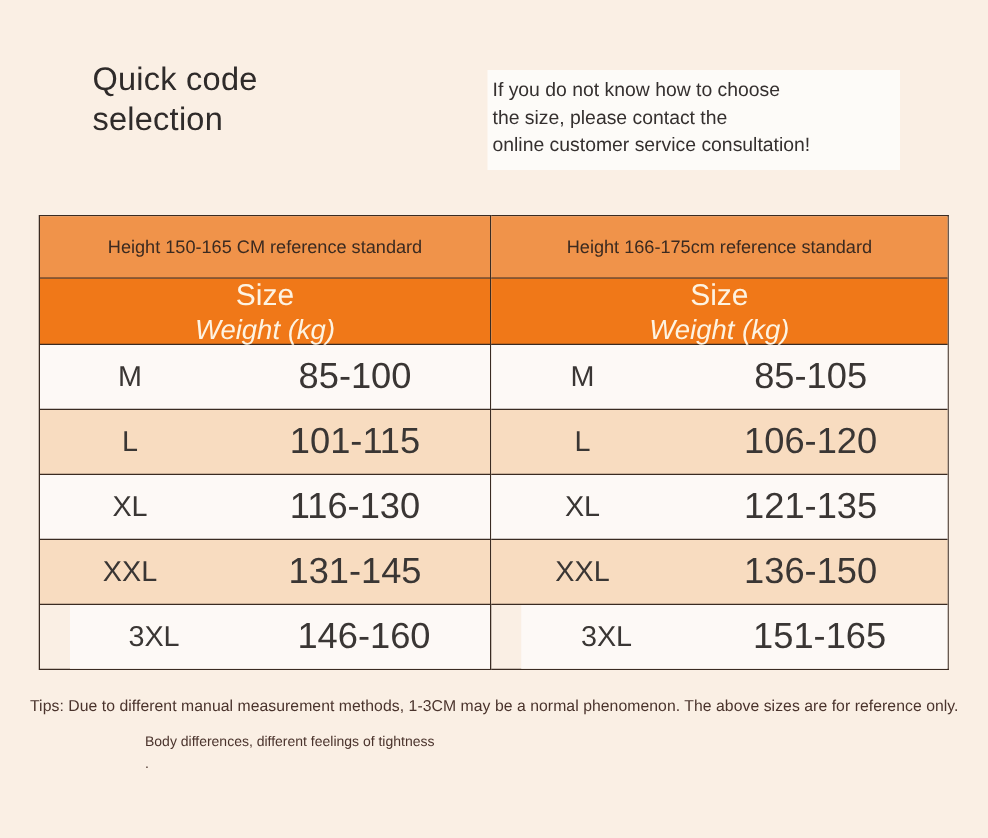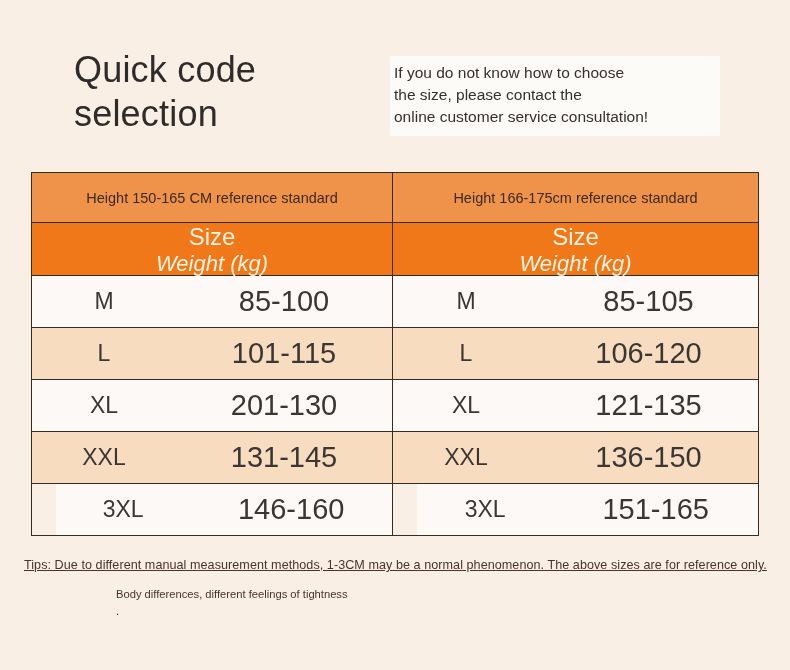--- a/index.html
+++ b/index.html
@@ -14,21 +14,21 @@
     overflow: hidden;
     position: relative;
   }
 
   
   .page-title {
     position: absolute;
     left: 74px;
     top: 48px;
     width: 300px;
-    font-size: 36px;
+    font-size: 26px;
     line-height: 1.22;
     color: #2f2b2a;
     font-weight: 400;
     letter-spacing: 0.2px;
     white-space: pre-line;
   }
 
   .note-box {
     position: absolute;
     left: 390px;
@@ -109,21 +109,20 @@
 
   
   .tips-main {
     position: absolute;
     left: 24px;
     top: 558px;
     width: 750px;
     font-size: 12.6px;
     color: #4a332c;
     letter-spacing: 0.05px;
-    text-decoration: underline;
   }
   .tips-sub {
     position: absolute;
     left: 116px;
     top: 586px;
     width: 560px;
     font-size: 11.2px;
     color: #4a332c;
     line-height: 1.5;
     white-space: pre-line;
@@ -150,21 +149,21 @@
     <div class="trow odd">
       <div class="c-size">M</div>
       <div class="c-weight">85-100</div>
     </div>
     <div class="trow even">
       <div class="c-size">L</div>
       <div class="c-weight">101-115</div>
     </div>
     <div class="trow odd">
       <div class="c-size">XL</div>
-      <div class="c-weight">201-130</div>
+      <div class="c-weight">116-130</div>
     </div>
     <div class="trow even">
       <div class="c-size">XXL</div>
       <div class="c-weight">131-145</div>
     </div>
     <div class="trow odd">
       <div class="c-size">3XL</div>
       <div class="c-weight">146-160</div>
     </div>
   </div>

